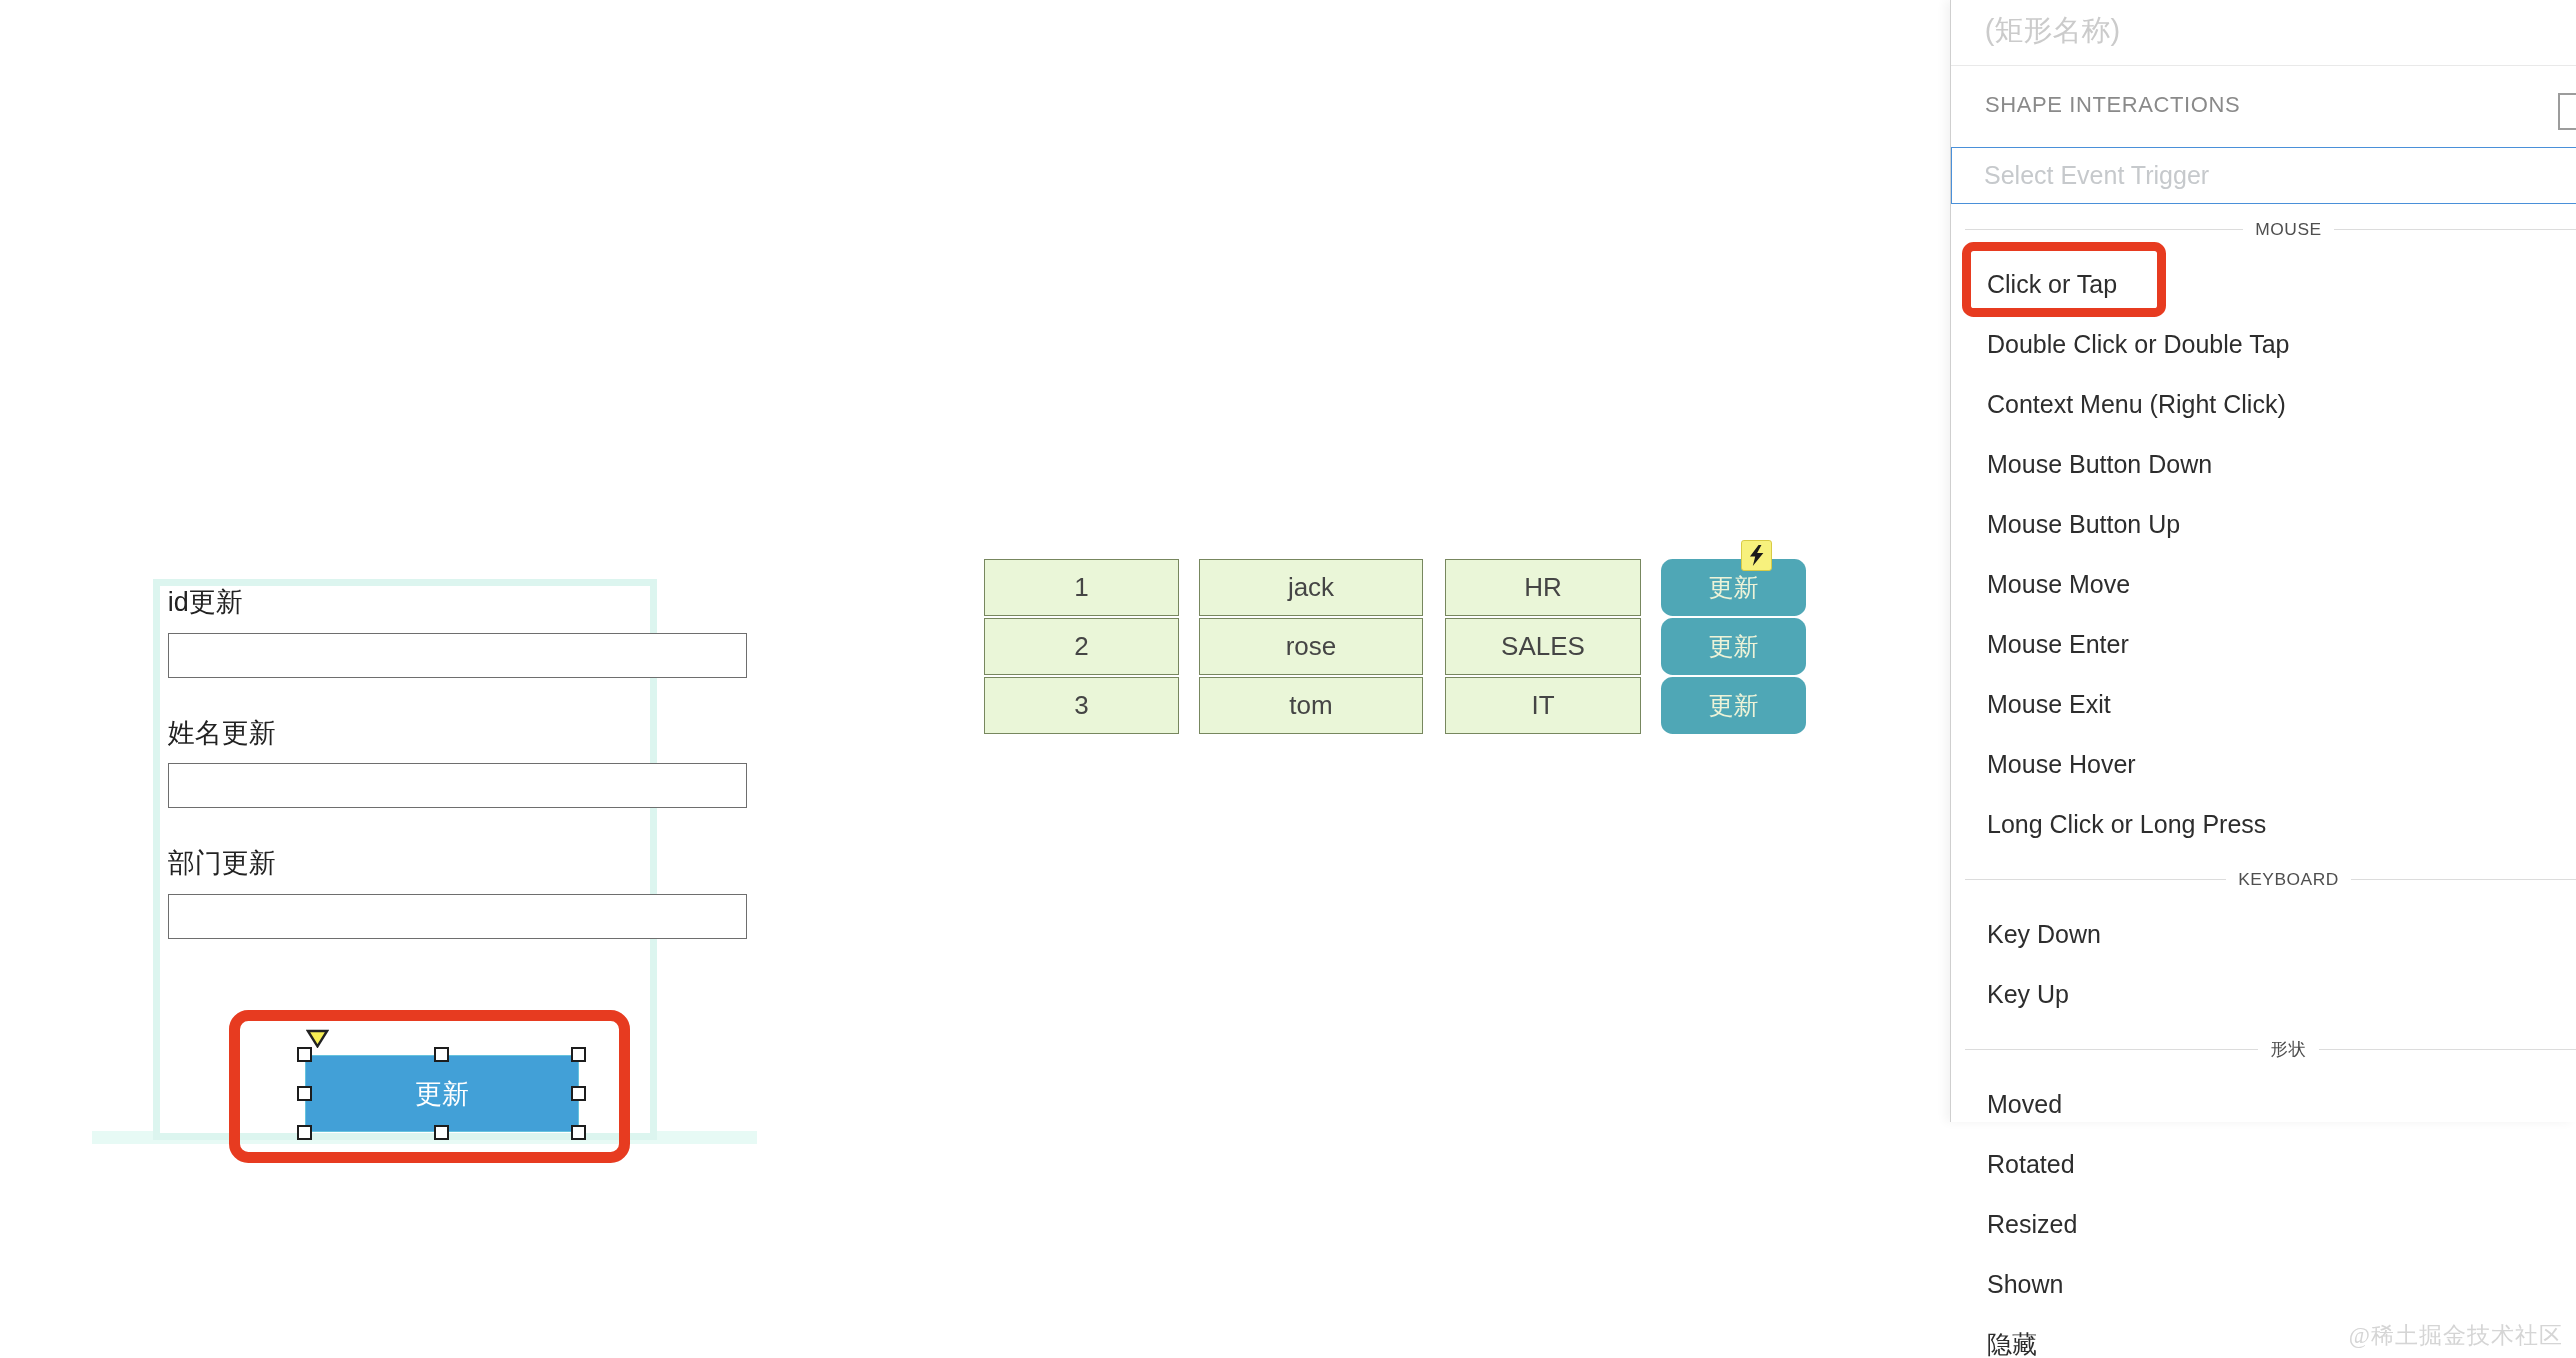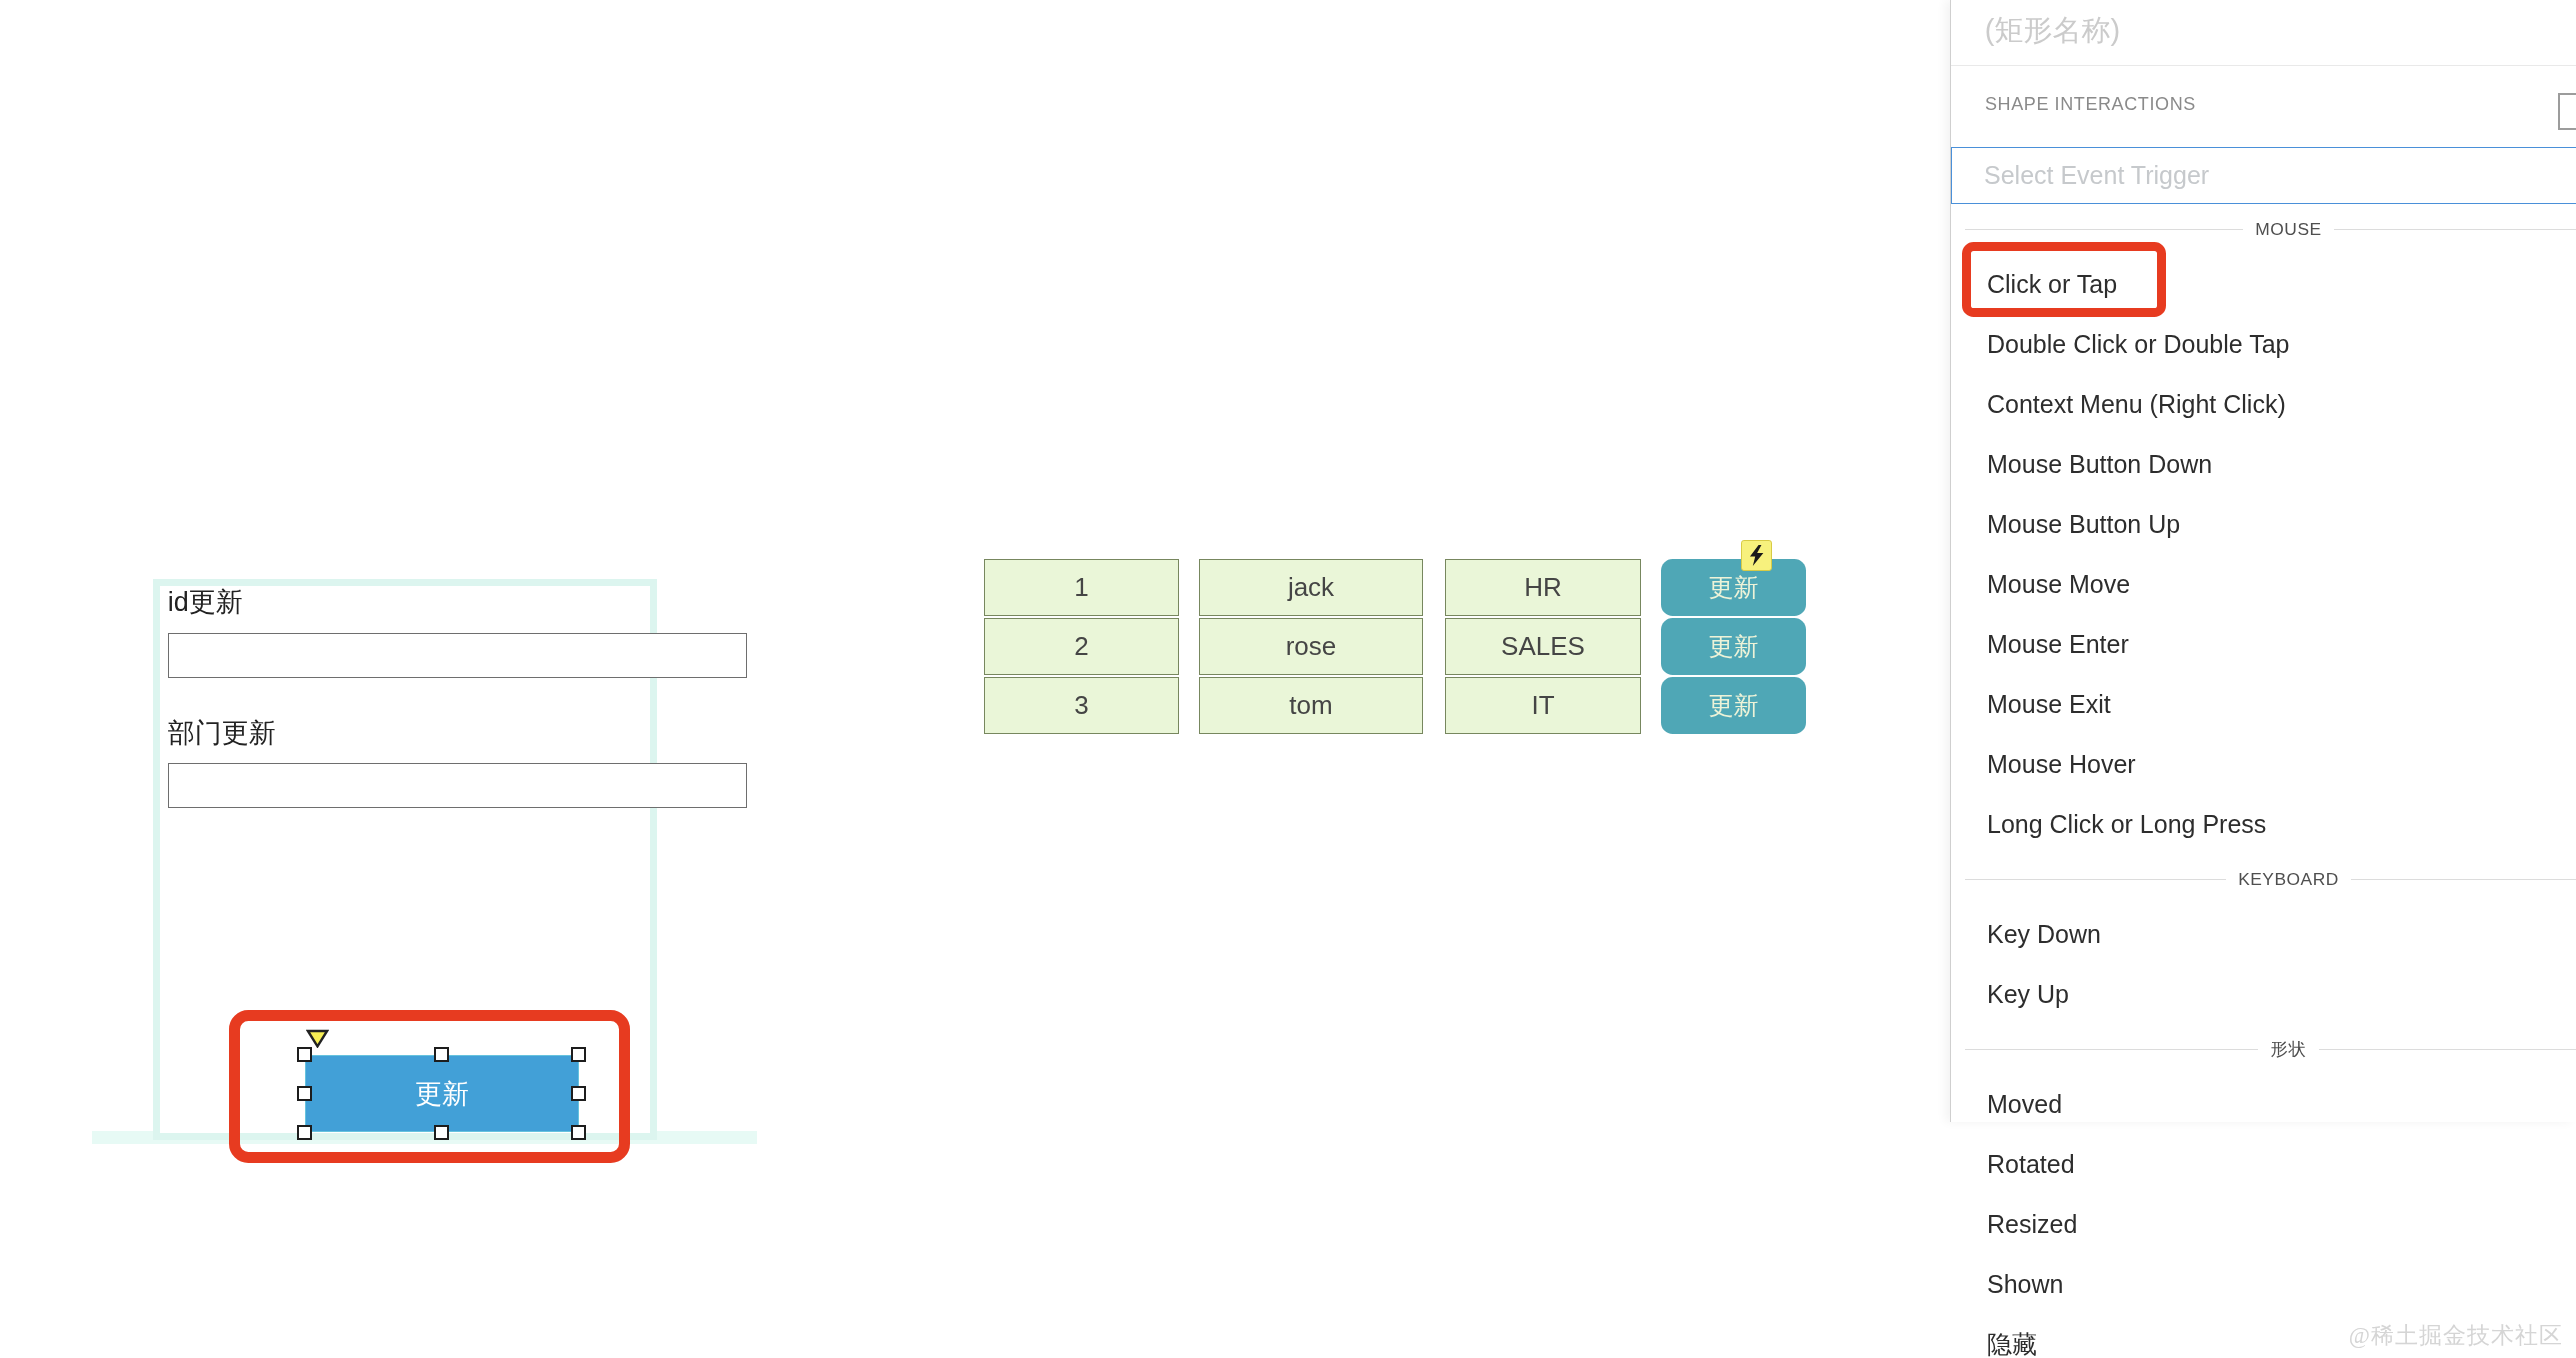--- a/index.html
+++ b/index.html
@@ -71,21 +71,21 @@
   }
   .shape-name-input {
     position:absolute; left:19.3px; top:5.8px; width:579px; height:50px;
     border:none; outline:none; font-size:29px; color:#444; padding-left:14.5px;
     font-family:"Liberation Sans", sans-serif;
   }
   .shape-name-input::placeholder { color:#cbcbcb; }
   .panel-divider { position:absolute; left:0; top:65px; width:626px; height:1px; background:#e9e9e9; }
   .panel-section-title {
     position:absolute; left:34px; top:92px;
-    font-size:18px; color:#8a8a8a; letter-spacing:0.6px; line-height:25px;
+    font-size:22px; color:#8a8a8a; letter-spacing:0.6px; line-height:25px;
   }
   .popup-icon { position:absolute; left:607px; top:93px; width:37px; height:37px; border:2.9px solid #9c9c9c; background:#fff; }
   .trigger-input {
     position:absolute; left:0; top:147px; width:675px; height:57px;
     border:1.9px solid #4a90d9; outline:none; background:#fff;
     font-size:25px; color:#444; padding-left:32px;
     font-family:"Liberation Sans", sans-serif;
   }
   .trigger-input::placeholder { color:#c6c9cc; }
   .event-list { position:absolute; left:0; top:204px; width:675px; }
@@ -115,20 +115,24 @@
 
 <div class="screen">
 
   <div class="glow-strip"></div>
 
   <div class="form-panel">
     <div class="form-fields">
 
     <div class="field">
           <div class="field-label">id更新</div>
+          <input class="field-input" style="">
+        </div>
+        <div class="field">
+          <div class="field-label">姓名更新</div>
           <input class="field-input" style="">
         </div>
         <div class="field">
           <div class="field-label">部门更新</div>
           <input class="field-input" style="">
         </div>
       </div>
   </div>
 
   <div class="update-btn">

